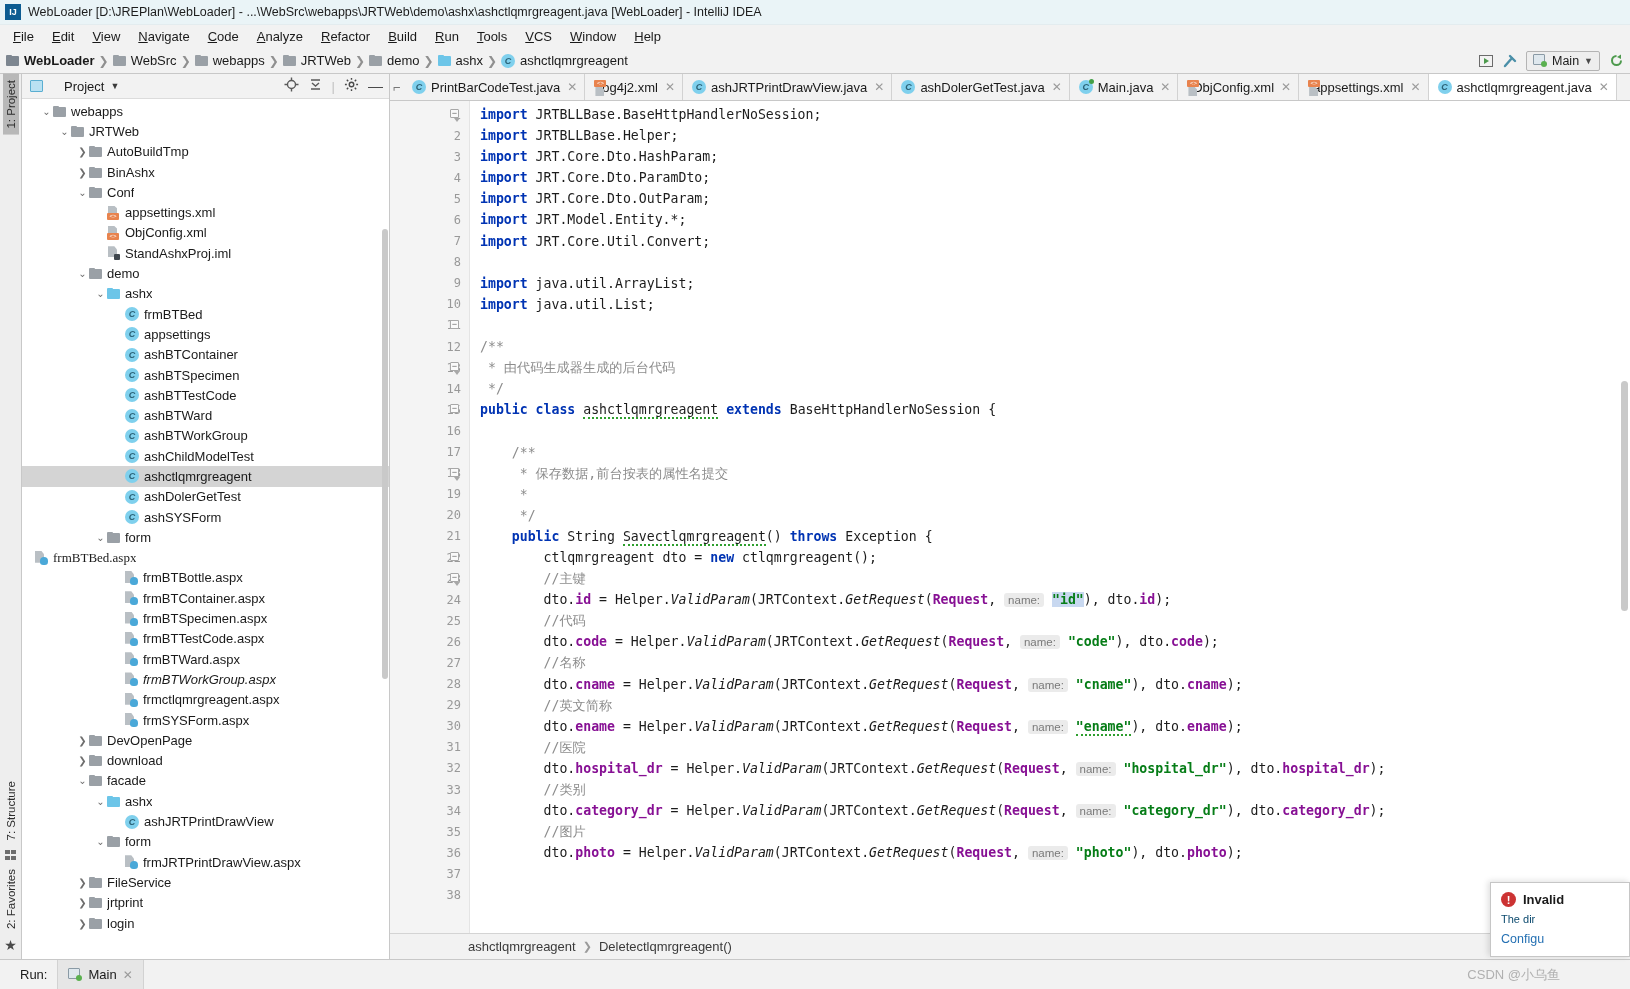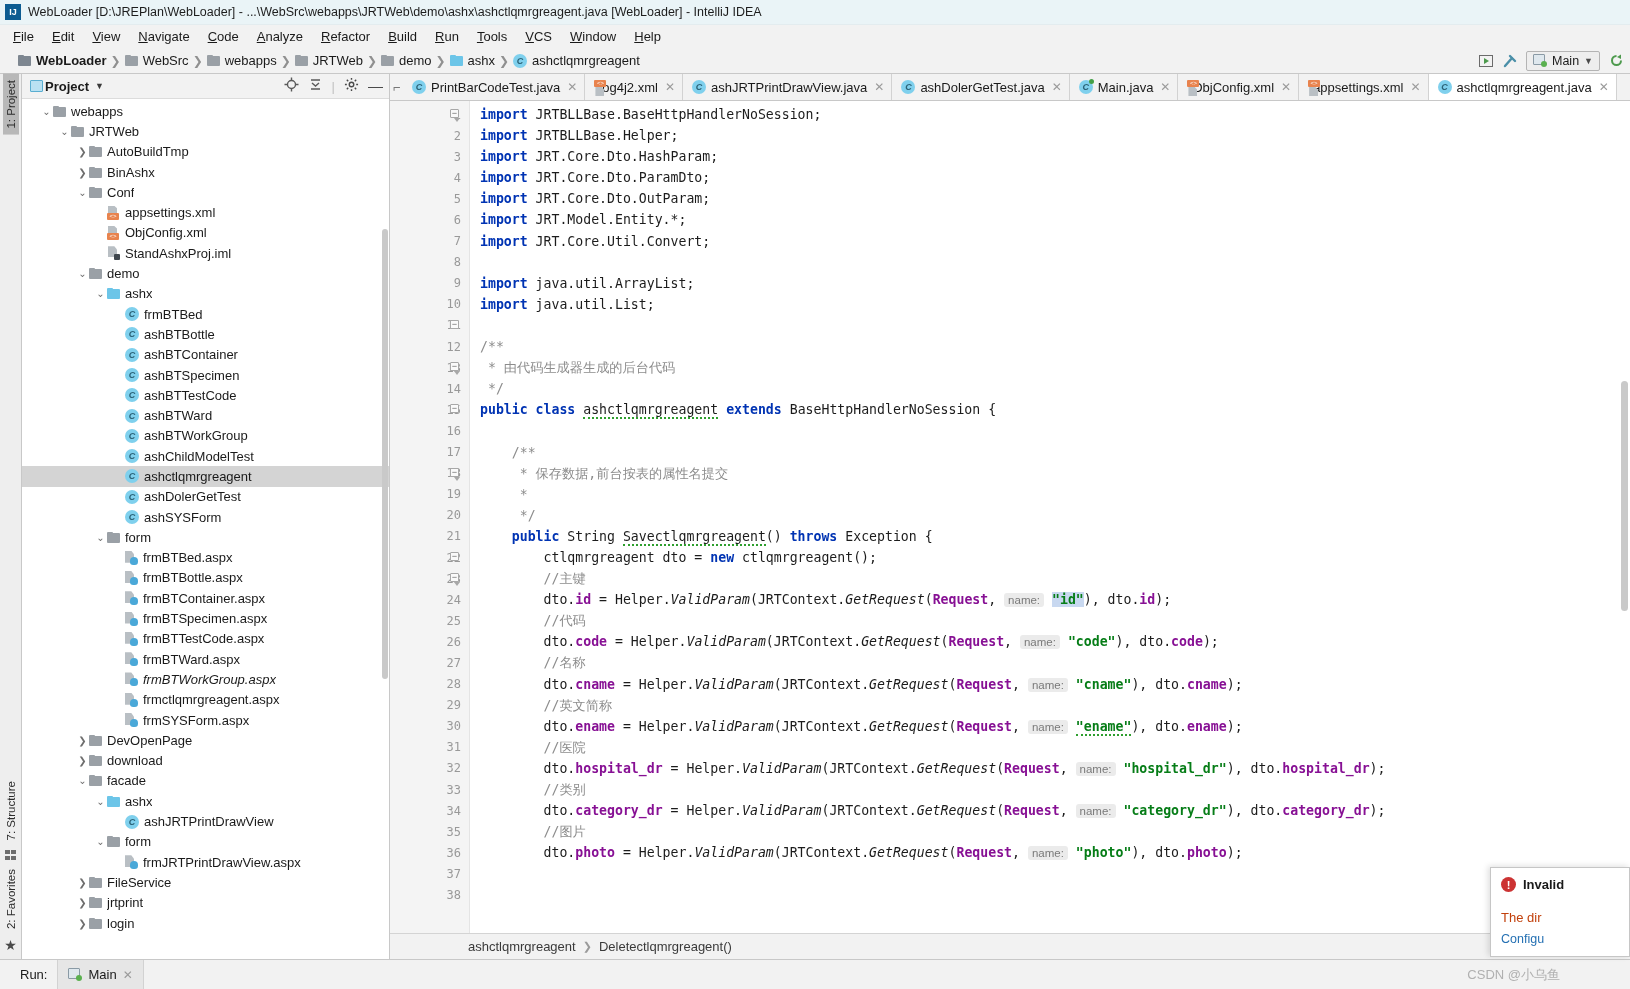--- a/index.html
+++ b/index.html
@@ -31,21 +31,21 @@
     padding-left: 4px; flex: none;
   }
   .menu-item {
     padding: 2px 9px; font-size: 13px; color: #1a1a1a; cursor: default; white-space: nowrap;
   }
   .menu-item u { text-decoration: underline; }
 
   
   .navbar {
     height: 26px; background: #f2f2f2; display: flex; align-items: center;
-    padding-left: 18px; flex: none; border-bottom: 1px solid #c8c8c8;
+    padding-left: 6px; flex: none; border-bottom: 1px solid #c8c8c8;
   }
   .crumb { display: flex; align-items: center; white-space: nowrap; }
   .crumb-sep { color: #909090; margin: 0 4px; font-size: 12px; }
   .crumb-label { font-size: 13px; color: #1a1a1a; }
   .crumb-label.bold { font-weight: bold; }
   .crumb .ic { margin-right: 5px; display: flex; align-items: center; }
 
   .folder-ic { width: 13px; height: 11px; position: relative; }
   .folder-ic::before {
     content: ""; position: absolute; left: 0; top: 1px; width: 13px; height: 10px;
@@ -136,21 +136,21 @@
 
   
   .projpanel {
     width: 368px; background: #ffffff; display: flex; flex-direction: column;
     flex: none; border-right: 1px solid #c8c8c8; min-height: 0;
   }
   .proj-header {
     height: 25px; background: #f2f2f2; display: flex; align-items: center;
     padding: 0 6px 0 8px; flex: none; border-bottom: 1px solid #dcdcdc;
   }
-  .proj-title { font-size: 13px; margin-left: 2px; font-weight: bold; }
+  .proj-title { font-size: 13px; margin-left: 21px; }
   .proj-chev { margin-left: 6px; font-size: 9px; color: #3a3a3a; }
   .proj-tools { margin-left: auto; display: flex; align-items: center; gap: 9px; }
   .proj-sq {
     width: 13px; height: 12px; border: 1.5px solid #5aaed1; background: #b9e1f2; border-radius: 1px;
   }
 
   .tree {
     flex: 1; overflow: hidden; padding-top: 2px; position: relative;
     background: #fff;
   }
@@ -278,21 +278,21 @@
     box-shadow: -2px -1px 6px rgba(0,0,0,0.13); padding: 9px 10px 10px 10px;
     overflow: hidden;
   }
   .notif-head { display: flex; align-items: center; gap: 7px; }
   .err-ic {
     width: 15px; height: 15px; border-radius: 50%; background: #cc3333;
     color: #fff; font-size: 11px; font-weight: bold; display: flex;
     align-items: center; justify-content: center; flex: none;
   }
   .notif-title { font-size: 13px; font-weight: bold; white-space: nowrap; }
-  .notif-body { font-size: 13px; margin-top: 18px; white-space: nowrap; color: #c2410c; }
+  .notif-body { font-size: 11px; margin-top: 6px; white-space: nowrap; color: #0c4a6e; }
   .notif-link { font-size: 12.5px; margin-top: 7px; color: #2470b3; white-space: nowrap; }
 
   .watermark {
     position: absolute; right: 70px; bottom: 5px; font-size: 13px;
     color: #b0b0b0; white-space: nowrap;
   }
 </style>
 </head>
 <body>
 
@@ -522,21 +522,21 @@
             <span class="ic">
               <span class="class-ic">C</span>
             </span>
             <span class="tlabel">frmBTBed</span>
           </div>
           <div class="trow" style="padding-left: 90px;">
             <span class="twist none"></span>
             <span class="ic">
               <span class="class-ic">C</span>
             </span>
-            <span class="tlabel">ashBTBottle</span>
+            <span class="tlabel">appsettings</span>
           </div>
           <div class="trow" style="padding-left: 90px;">
             <span class="twist none"></span>
             <span class="ic">
               <span class="class-ic">C</span>
             </span>
             <span class="tlabel">ashBTContainer</span>
           </div>
           <div class="trow" style="padding-left: 90px;">
             <span class="twist none"></span>
@@ -594,21 +594,21 @@
             </span>
             <span class="tlabel">ashSYSForm</span>
           </div>
           <div class="trow" style="padding-left: 72px;">
             <span class="twist">⌄</span>
             <span class="ic">
               <span class="folder-ic"></span>
             </span>
             <span class="tlabel">form</span>
           </div>
-          <div class="trow" style="padding-left: 90px;">
+          <div class="trow" style=" font-family: Liberation Serif, serif;">
             <span class="twist none"></span>
             <span class="ic">
               <span class="aspx-ic"></span>
             </span>
             <span class="tlabel">frmBTBed.aspx</span>
           </div>
           <div class="trow" style="padding-left: 90px;">
             <span class="twist none"></span>
             <span class="ic">
               <span class="aspx-ic"></span>

